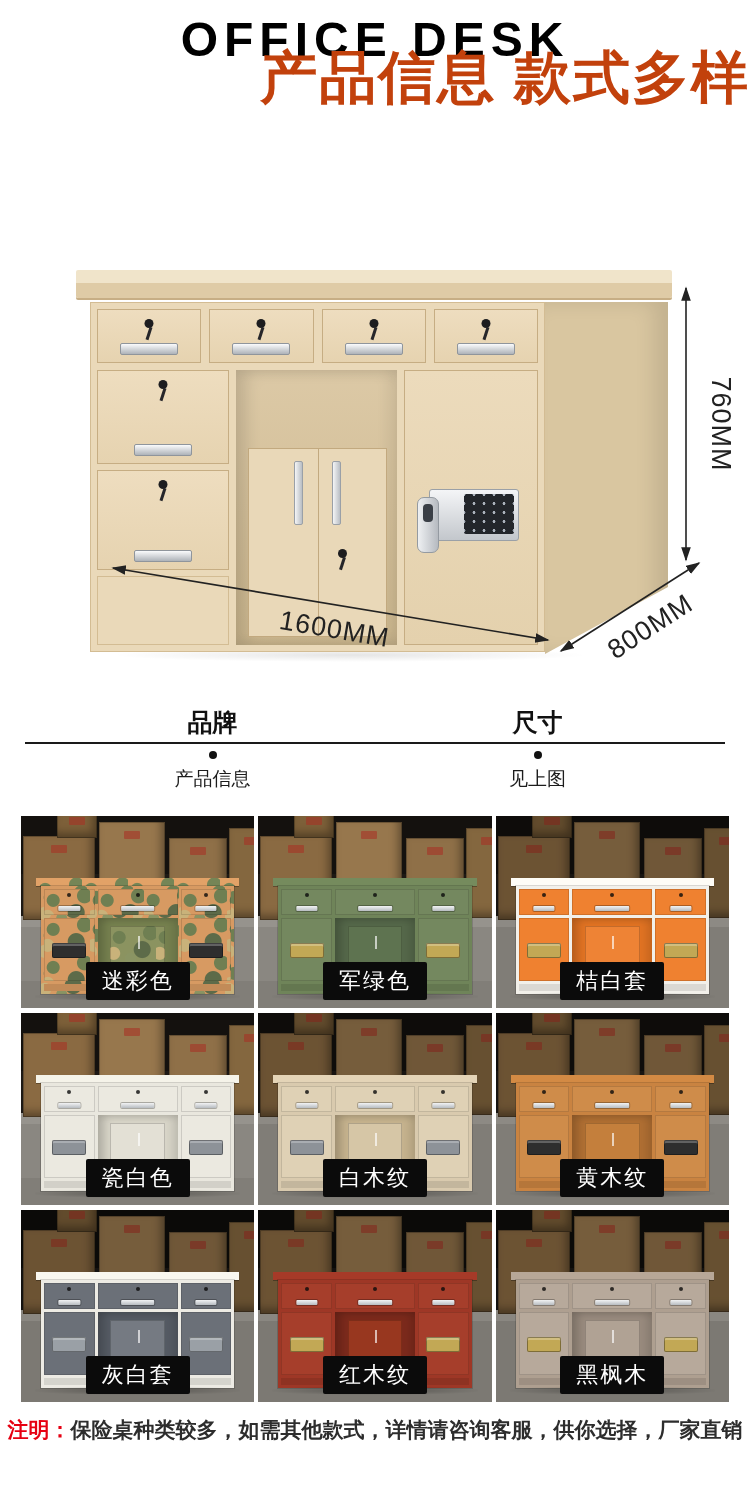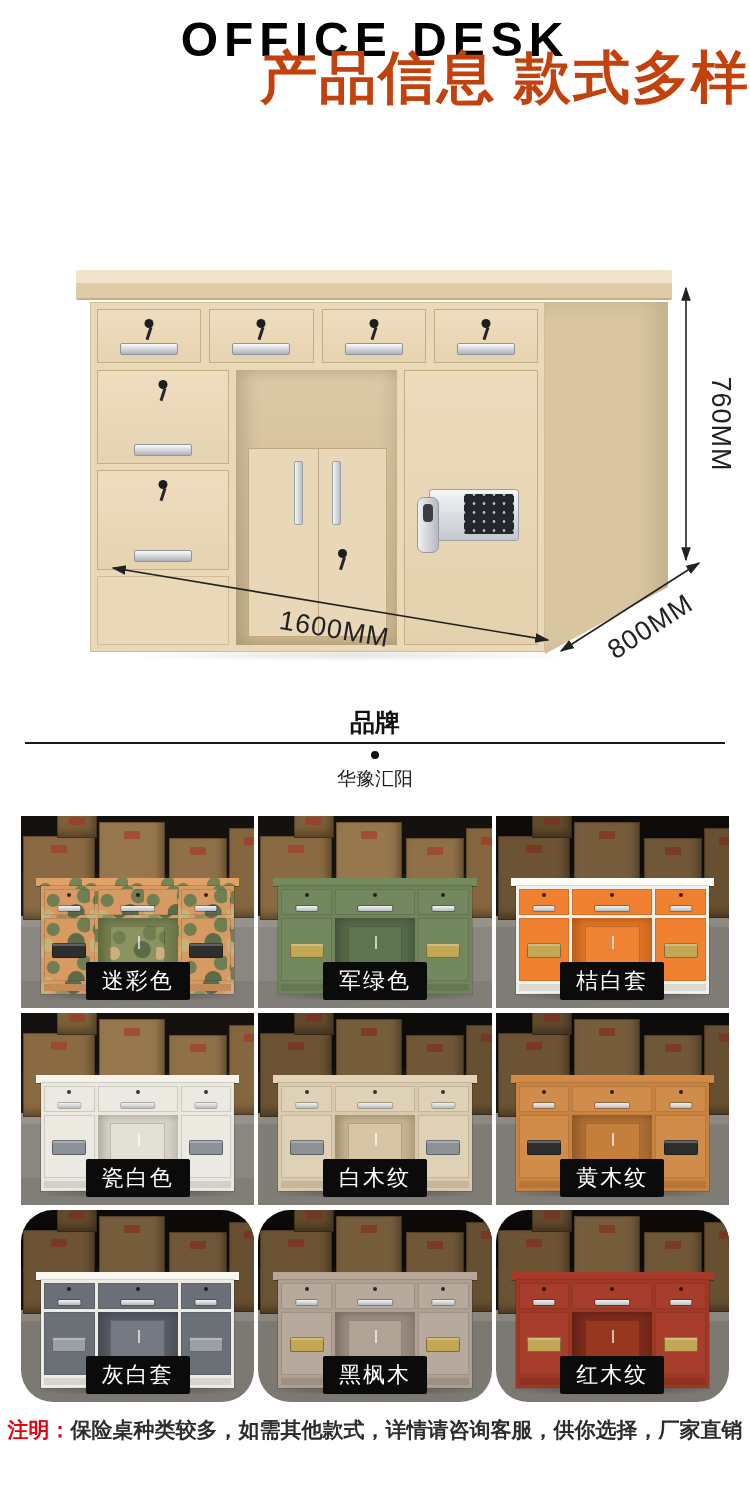--- a/index.html
+++ b/index.html
@@ -76,21 +76,21 @@
   .spec-dot { position:absolute; top:47px; left:50%; margin-left:-4px; width:8px; height:8px; border-radius:50%; background:#111; }
   .spec-v { position:absolute; top:62px; width:100%; text-align:center; font-size:19px; color:#1c1c1c; }
 
   
   .gallery { position:absolute; top:816px; left:21px; width:708px; height:586px;
     display:grid; grid-template-columns:repeat(3,1fr); grid-template-rows:repeat(3,1fr); gap:5px 4px; }
   .g-cell { position:relative; overflow:hidden; }
   .photo { position:absolute; inset:0; overflow:hidden;
     background:linear-gradient(180deg,#14110e 0 30%,#1d1915 30% 52%, #96938d 52% 58%, #8a8781 58% 86%, #817e78 86% 100%); }
   .row2 .photo { background:linear-gradient(180deg,#0e0c0a 0 30%,#171411 30% 52%, #8d8a84 52% 58%, #807d77 58% 100%); }
-  .row3 .photo { background:linear-gradient(180deg,#0b0a08 0 30%,#141210 30% 52%, #8a8781 52% 58%, #7c7973 58% 100%);border-radius:32px; }
+  .row3 .photo { background:linear-gradient(180deg,#0b0a08 0 30%,#141210 30% 52%, #8a8781 52% 58%, #7c7973 58% 100%); }
   .bx { position:absolute; background:#97774d; box-shadow:inset -4px -5px 8px rgba(0,0,0,.35), inset 0 0 0 1px rgba(0,0,0,.25); }
   .bx::after { content:""; position:absolute; left:50%; top:9px; transform:translateX(-50%);
     width:16px; height:8px; background:rgba(170,45,35,.55); border-radius:1px; }
   .b1 { left:2px;  top:20px; width:72px; height:84px; background:#8a6a42; }
   .b2 { left:78px; top:6px;  width:66px; height:98px; }
   .b3 { left:148px;top:22px; width:58px; height:82px; background:#8f7048; }
   .b4 { left:208px;top:12px; width:46px; height:90px; background:#84673f; }
   .b5 { left:36px; top:-8px; width:40px; height:30px; background:#7d6039; }
   .row2 .boxes, .row3 .boxes { filter:brightness(.78); }
   .mini-desk { position:absolute; left:20px; right:20px; top:62px; bottom:14px; }
@@ -203,21 +203,26 @@
       <text x="655" y="424" text-anchor="middle" transform="rotate(-33 655 424)">800MM</text>
     </svg>
   </div>
 
   <div class="specs">
     <div class="spec-line"></div>
     <div class="spec-cols">
       <div class="spec-col">
         <div class="spec-h">品牌</div>
         <div class="spec-dot"></div>
-        <div class="spec-v">华豫汇阳</div>
+        <div class="spec-v">产品信息</div>
+      </div>
+      <div class="spec-col">
+        <div class="spec-h">尺寸</div>
+        <div class="spec-dot"></div>
+        <div class="spec-v">见上图</div>
       </div>
     </div>
   </div>
 
   <div class="gallery">
 
     <div class="g-cell row1 camo" style="--frame: #d79a62; --face: #d79a62; --open: #76814f; --door: #8b9360; --keypad: #2e2e2e;">
       <div class="photo">
         <div class="boxes">
             <i class="bx b1"></i>
@@ -518,20 +523,64 @@
                   <i class="m-keypad"></i>
                 </div>
               </div>
             <div class="m-plinth"></div>
           </div>
         </div>
         <div class="tag">灰白套</div>
       </div>
     </div>
 
+    <div class="g-cell row3" style="--frame: #9e3726; --face: #a63e2b; --open: #7c2a1c; --door: #98371f; --keypad: #c2a855;">
+      <div class="photo">
+        <div class="boxes">
+            <i class="bx b1"></i>
+            <i class="bx b2"></i>
+            <i class="bx b3"></i>
+            <i class="bx b4"></i>
+            <i class="bx b5"></i>
+          </div>
+        <div class="mini-desk">
+          <div class="m-slab"></div>
+          <div class="m-box">
+            <div class="m-toprow">
+                <div class="m-drawer md1">
+                  <i class="m-k"></i>
+                  <i class="m-h"></i>
+                </div>
+                <div class="m-drawer md2">
+                  <i class="m-k"></i>
+                  <i class="m-h"></i>
+                </div>
+                <div class="m-drawer md3">
+                  <i class="m-k"></i>
+                  <i class="m-h"></i>
+                </div>
+              </div>
+            <div class="m-mid">
+                <div class="m-ped">
+                  <i class="m-keypad"></i>
+                </div>
+                <div class="m-open">
+                  <div class="m-door"></div>
+                </div>
+                <div class="m-ped">
+                  <i class="m-keypad"></i>
+                </div>
+              </div>
+            <div class="m-plinth"></div>
+          </div>
+        </div>
+        <div class="tag">红木纹</div>
+      </div>
+    </div>
+
     <div class="g-cell row3" style="--frame: #ae9f90; --face: #b7a99b; --open: #998b7e; --door: #b0a294; --keypad: #c2a855;">
       <div class="photo">
         <div class="boxes">
             <i class="bx b1"></i>
             <i class="bx b2"></i>
             <i class="bx b3"></i>
             <i class="bx b4"></i>
             <i class="bx b5"></i>
           </div>
         <div class="mini-desk">
@@ -559,64 +608,20 @@
                   <div class="m-door"></div>
                 </div>
                 <div class="m-ped">
                   <i class="m-keypad"></i>
                 </div>
               </div>
             <div class="m-plinth"></div>
           </div>
         </div>
         <div class="tag">黑枫木</div>
-      </div>
-    </div>
-
-    <div class="g-cell row3" style="--frame: #9e3726; --face: #a63e2b; --open: #7c2a1c; --door: #98371f; --keypad: #c2a855;">
-      <div class="photo">
-        <div class="boxes">
-            <i class="bx b1"></i>
-            <i class="bx b2"></i>
-            <i class="bx b3"></i>
-            <i class="bx b4"></i>
-            <i class="bx b5"></i>
-          </div>
-        <div class="mini-desk">
-          <div class="m-slab"></div>
-          <div class="m-box">
-            <div class="m-toprow">
-                <div class="m-drawer md1">
-                  <i class="m-k"></i>
-                  <i class="m-h"></i>
-                </div>
-                <div class="m-drawer md2">
-                  <i class="m-k"></i>
-                  <i class="m-h"></i>
-                </div>
-                <div class="m-drawer md3">
-                  <i class="m-k"></i>
-                  <i class="m-h"></i>
-                </div>
-              </div>
-            <div class="m-mid">
-                <div class="m-ped">
-                  <i class="m-keypad"></i>
-                </div>
-                <div class="m-open">
-                  <div class="m-door"></div>
-                </div>
-                <div class="m-ped">
-                  <i class="m-keypad"></i>
-                </div>
-              </div>
-            <div class="m-plinth"></div>
-          </div>
-        </div>
-        <div class="tag">红木纹</div>
       </div>
     </div>
 
   </div>
 
   <div class="footer">
     <span class="note-prefix" style="color: rgb(230, 0, 18);">注明：</span><span>保险桌种类较多，如需其他款式，详情请咨询客服，供你选择，厂家直销</span>
   </div>
 
 </div>

